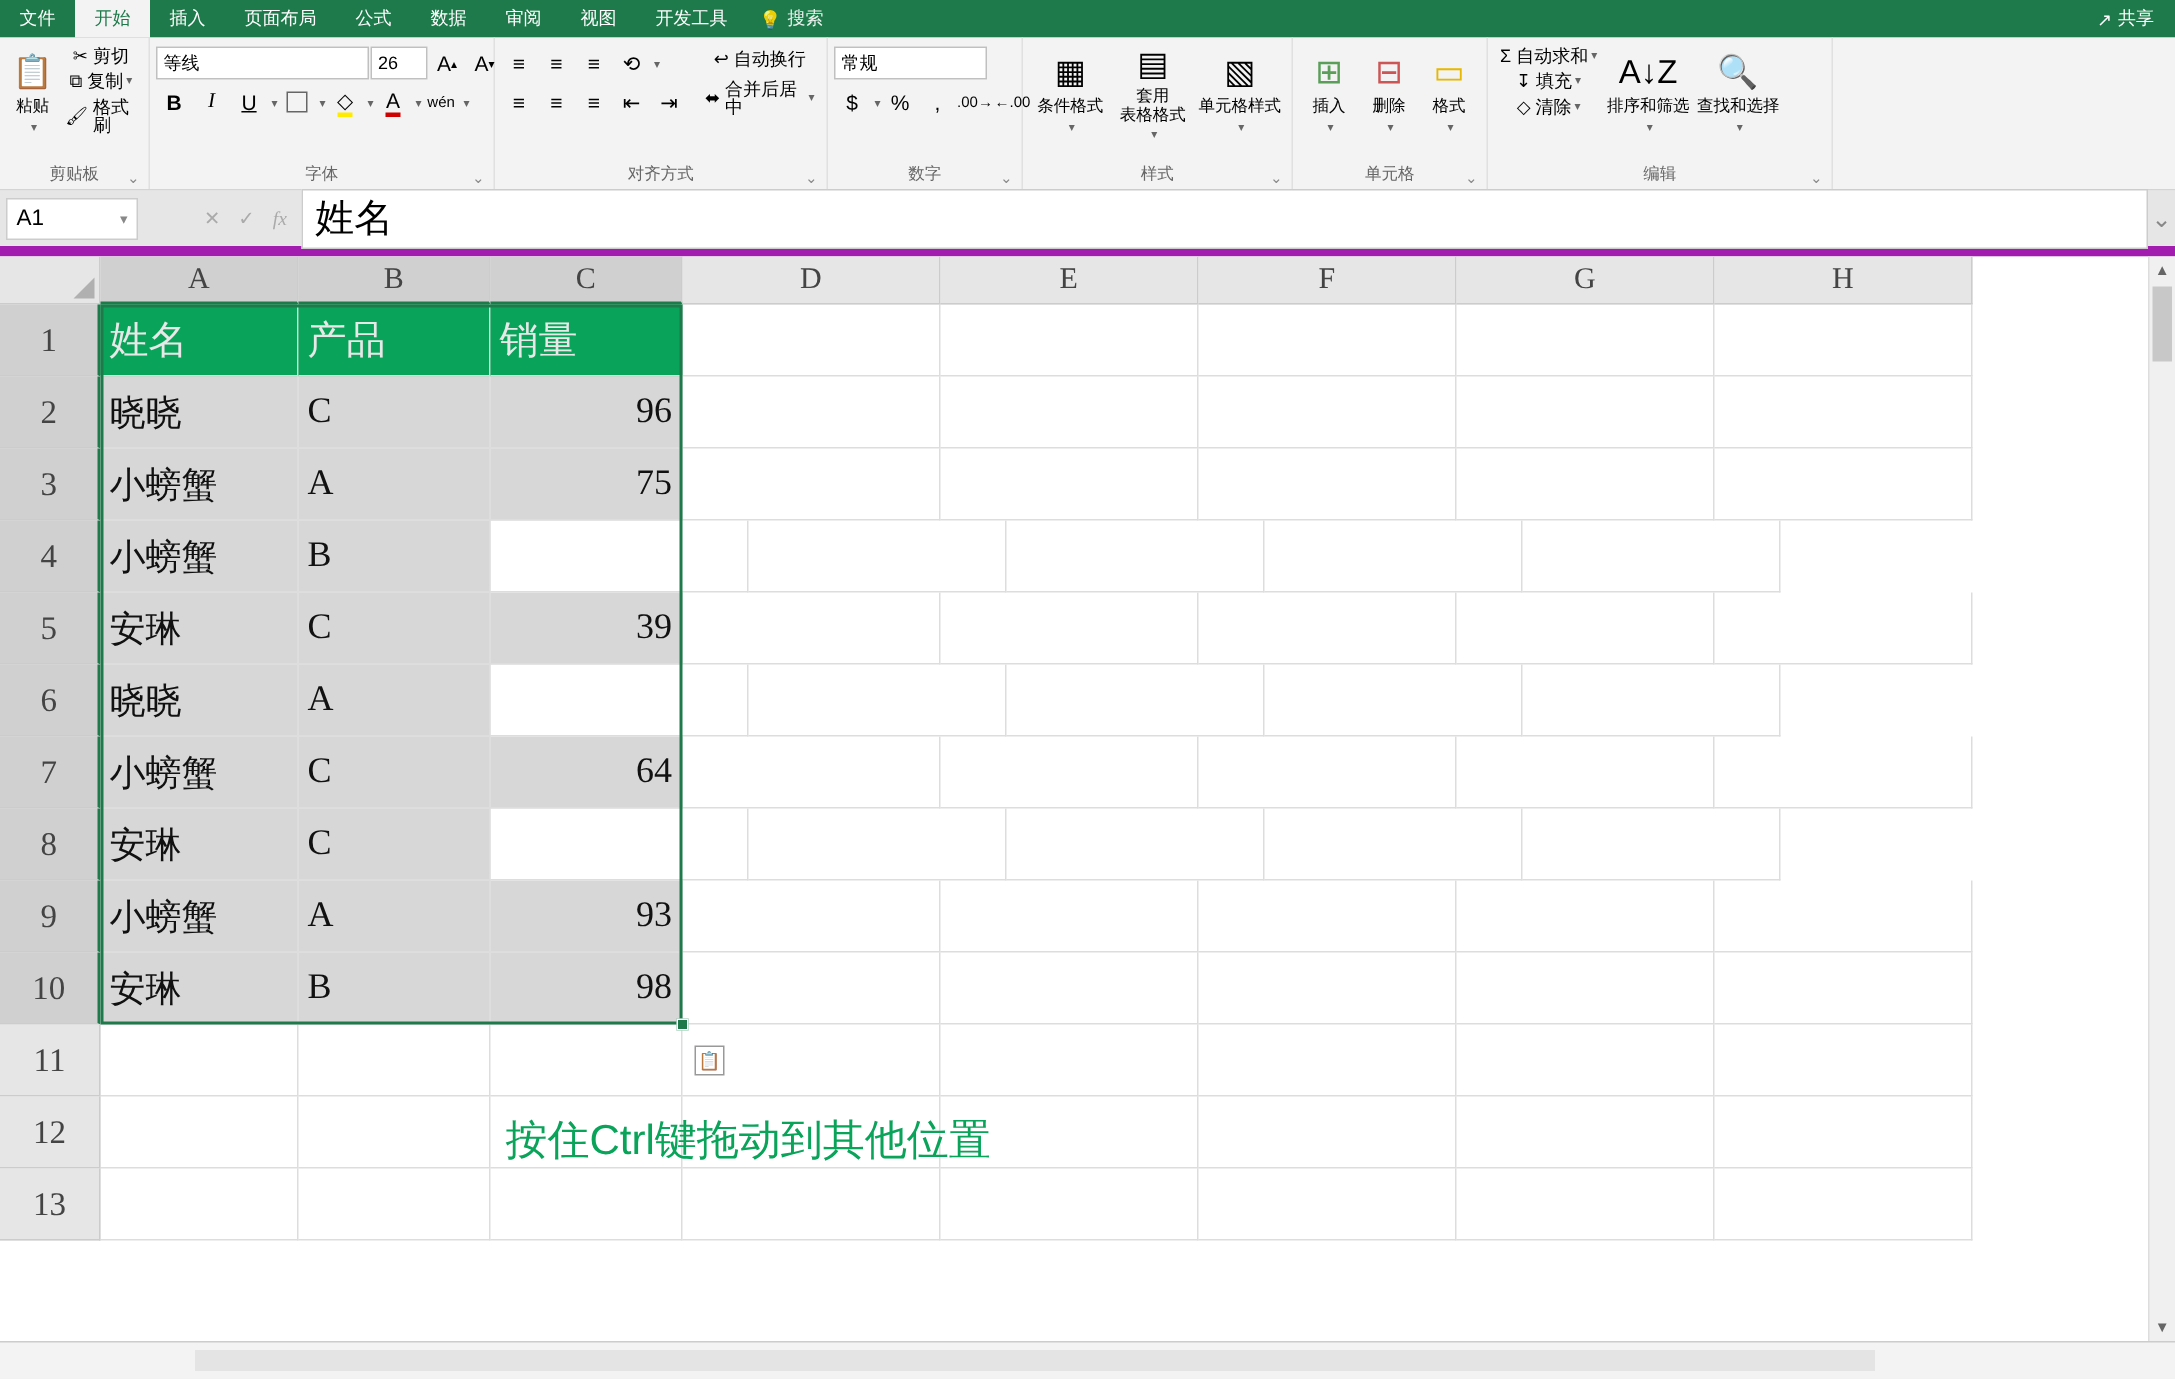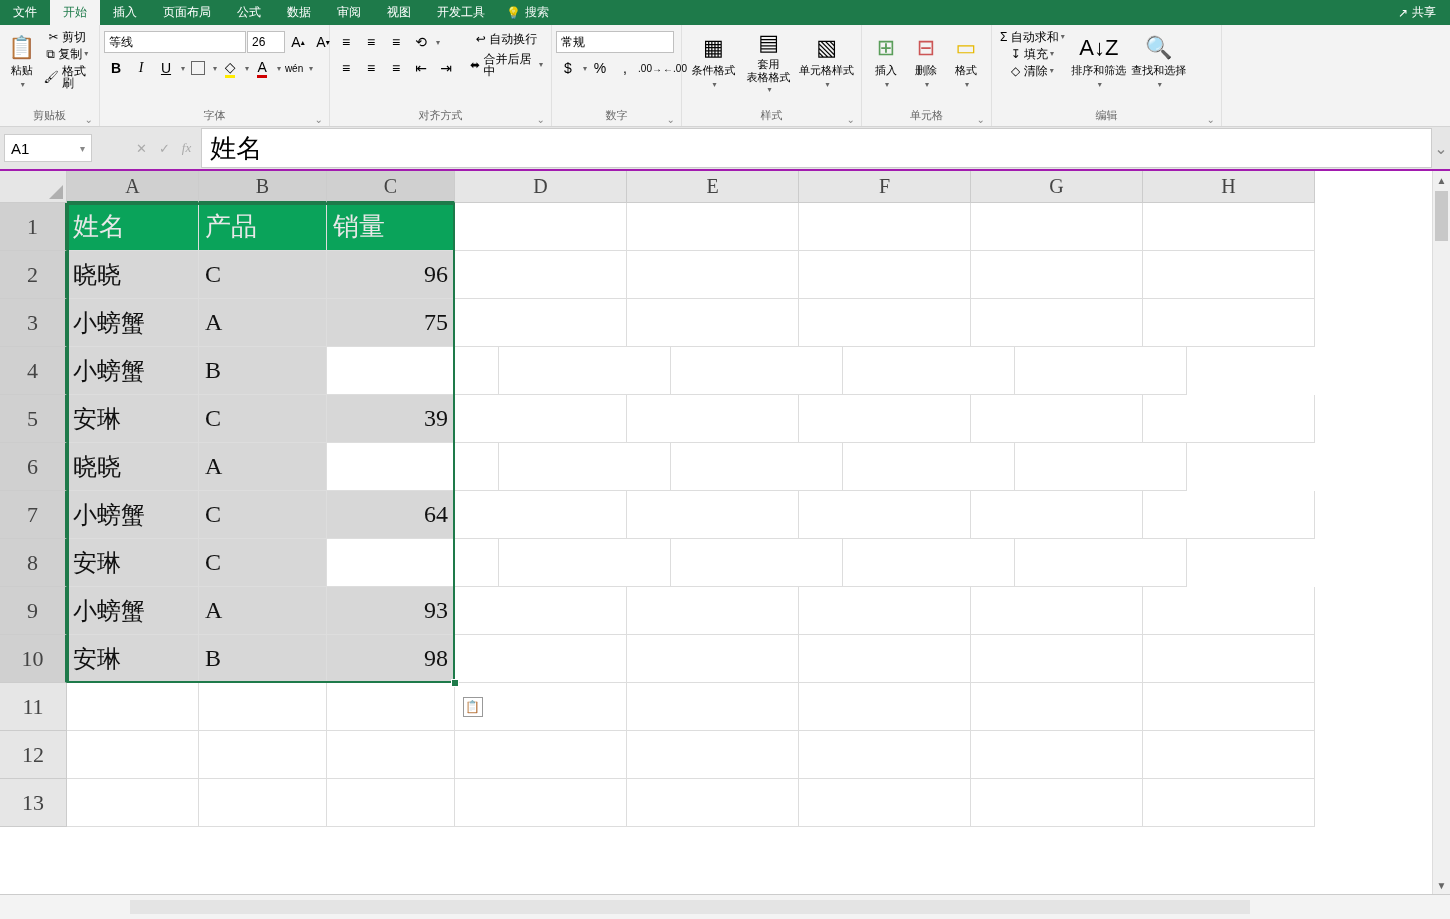--- a/index.html
+++ b/index.html
@@ -22,21 +22,21 @@
 .rbtn { display:flex; align-items:center; justify-content:center; padding:2px 4px; cursor:pointer; line-height:1; }
 .bigbtn { display:flex; flex-direction:column; align-items:center; justify-content:center; width:40px; height:70px; cursor:pointer; font-size:11px; gap:2px; }
 .bigbtn .icn { font-size:22px; }
 .col { display:flex; flex-direction:column; gap:1px; }
 .row { display:flex; align-items:center; gap:1px; }
 .drop { font-size:8px; color:#666; padding-left:2px; }
 select.fake, .combo { height:22px; border:1px solid #c0c0c0; background:#fff; font-size:12px; padding:0 4px; }
 .icnbtn { width:24px; height:22px; display:flex; align-items:center; justify-content:center; border:1px solid transparent; cursor:pointer; font-size:14px; }
 
 
-.fbar { height:44px; background:#e6e6e6; border-bottom:2px solid #a21caf; display:flex; align-items:center; }
+.fbar { height:44px; background:#e6e6e6; border-bottom:7px solid #a21caf; display:flex; align-items:center; }
 .namebox { width:88px; height:28px; border:1px solid #ccc; background:#fff; margin-left:4px; display:flex; align-items:center; padding:0 6px; font-size:15px; }
 .namebox .dd { margin-left:auto; font-size:10px; color:#888; }
 .fx-sep { width:34px; display:flex; justify-content:center; color:#aaa; }
 .fx-area { flex:1; height:40px; background:#fff; border:1px solid #ccc; display:flex; align-items:center; padding-left:8px; font-size:26px; font-family:"SimSun",serif; }
 .fx-ctrl { display:flex; align-items:center; gap:12px; padding:0 10px; color:#aaa; font-size:13px; }
 .fx-fx { font-style:italic; font-family:Liberation Serif, serif;text-align:center; }
 
 
 .gridwrap { position:absolute; top:171px; left:0; right:0; bottom:25px; background:#fff; overflow:hidden; }
 .corner { position:absolute; left:0; top:0; width:67px; height:32px; background:#e6e6e6; border-right:1px solid #ccc; border-bottom:1px solid #ccc; }
@@ -169,21 +169,21 @@
       <div class="col" style="gap:4px;padding:4px 0 0 8px">
         <div class="rbtn"><span>↩</span>&nbsp;<span>自动换行</span></div>
         <div class="rbtn"><span>⬌</span>&nbsp;<span>合并后居中</span><span class="drop">▾</span></div>
       </div>
     </div>
     <div class="group-label">对齐方式</div>
   </div>
 
   <div class="group" style="width:130px">
     <div class="group-body col" style="gap:4px;padding-top:4px">
-      <input class="combo" style="width: 118px;" value="常规">
+      <input class="combo" style="width: 102px;" value="常规">
       <div class="row">
         <span class="icnbtn">$</span>
           <span class="drop">▾</span>
         <span class="icnbtn">%</span>
         <span class="icnbtn">,</span>
         <span class="icnbtn" style="font-size:10px">.00→</span>
         <span class="icnbtn" style="font-size:10px">←.00</span>
       </div>
     </div>
     <div class="group-label">数字</div>
@@ -422,20 +422,21 @@
         <div class="cell" style="width: 128px; height: 48px;"></div>
         <div class="cell" style="width: 172px; height: 48px;"></div>
         <div class="cell" style="width: 172px; height: 48px;"></div>
         <div class="cell" style="width: 172px; height: 48px;"></div>
         <div class="cell" style="width: 172px; height: 48px;"></div>
         <div class="cell" style="width: 172px; height: 48px;"></div>
       </div>
       <div class="selection-border" style="left: 0px; top: 0px; width: 388px; height: 480px;"></div>
       <div class="sel-handle" style="left: 384px; top: 476px;"></div>
       <div class="paste-icn" style="left: 396px; top: 494px;">📋</div>
+      <div class="annotation" style="left: 270px; top: 538px;">按住Ctrl键拖动到其他位置</div>
     </div>
 
   <div class="vscroll">
     <div class="arr" style="top:0">▲</div>
     <div class="thumb"></div>
     <div class="arr" style="bottom:0">▼</div>
   </div>
 </div>
 
 <div class="bottombar">

